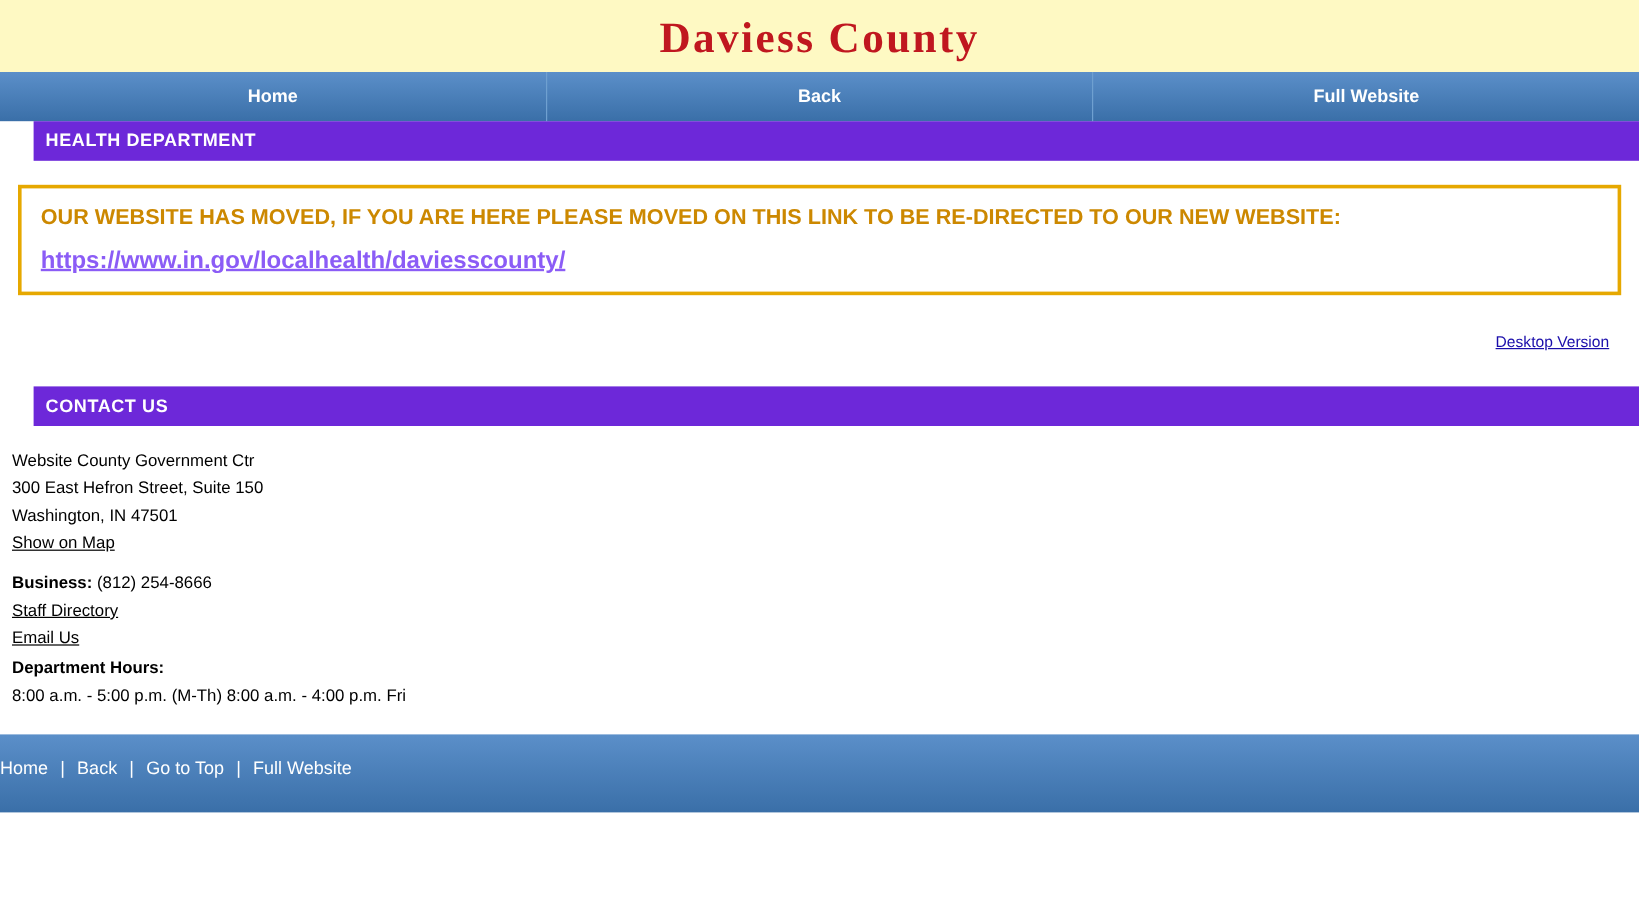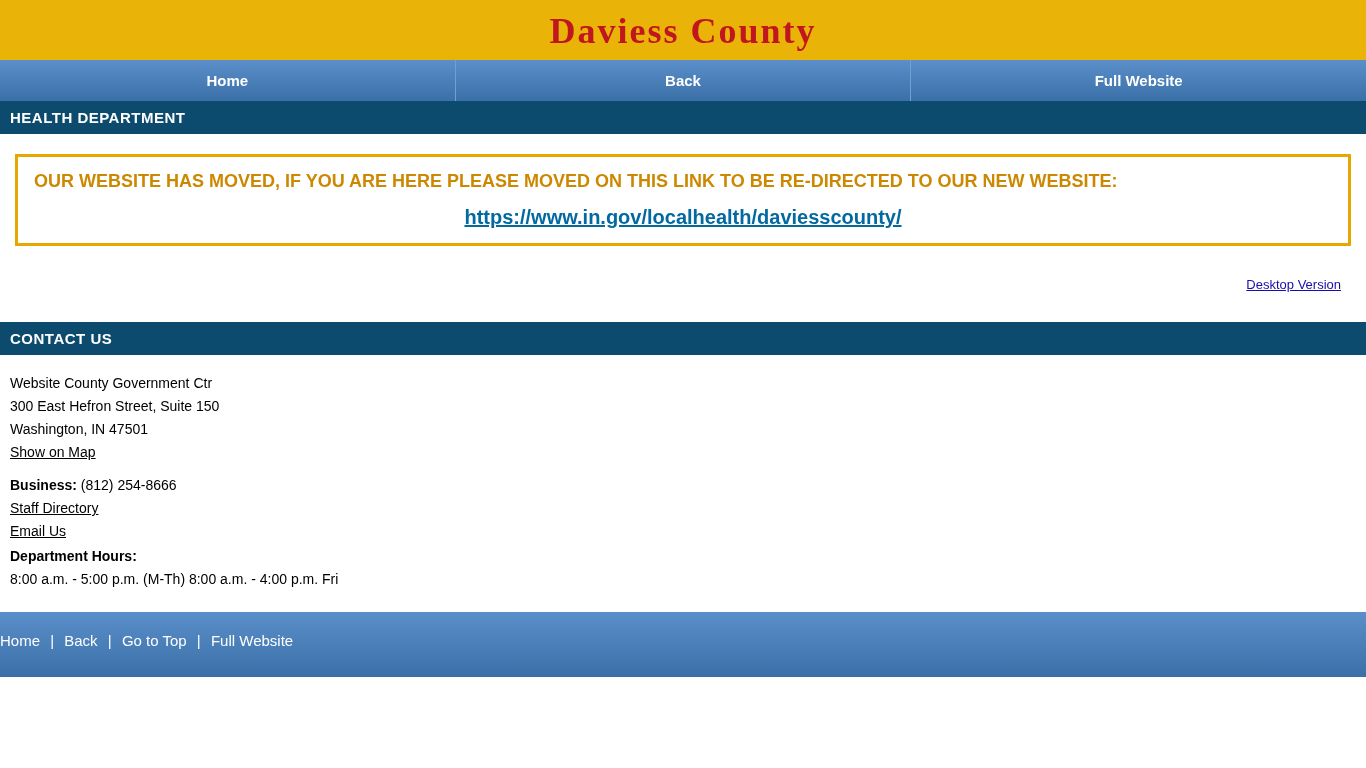--- a/index.html
+++ b/index.html
@@ -13,21 +13,21 @@
       font-size: 14px;
       background: #fff;
       width: 1366px;
       min-height: 768px;
     }
 
     
     .header {
       text-align: center;
       padding: 10px 0 8px 0;
-      background: #eab308;
+      background: #fef9c3;
     }
 
     .header-title {
       font-size: 36px;
       font-weight: bold;
       color: #c0171f;
       font-family: Georgia, serif;
       letter-spacing: 2px;
     }
 
@@ -48,26 +48,27 @@
       font-weight: bold;
       border-right: 1px solid #6fa0d0;
     }
 
     .navbar a:last-child {
       border-right: none;
     }
 
     
     .section-header {
-      background: #0c4a6e;
+      background: #6d28d9;
       color: #fff;
       font-weight: bold;
       font-size: 15px;
       padding: 8px 10px;
       letter-spacing: 0.5px;
+      margin-left: 28px;
     }
 
     
     .main-content {
       padding: 20px 15px;
     }
 
     .announcement-box {
       border: 3px solid #e6a800;
       padding: 14px 16px;
@@ -75,22 +76,22 @@
     }
 
     .announcement-text {
       color: #cc8800;
       font-size: 18px;
       font-weight: bold;
     }
 
     .website-link {
       display: block;
-      text-align: center;
-      color: #0369a1;
+      text-align: left;
+      color: #8b5cf6;
       font-size: 20px;
       font-weight: bold;
       text-decoration: underline;
       margin-top: 14px;
     }
 
     .desktop-version-row {
       text-align: right;
       padding: 10px 10px 10px 0;
     }

